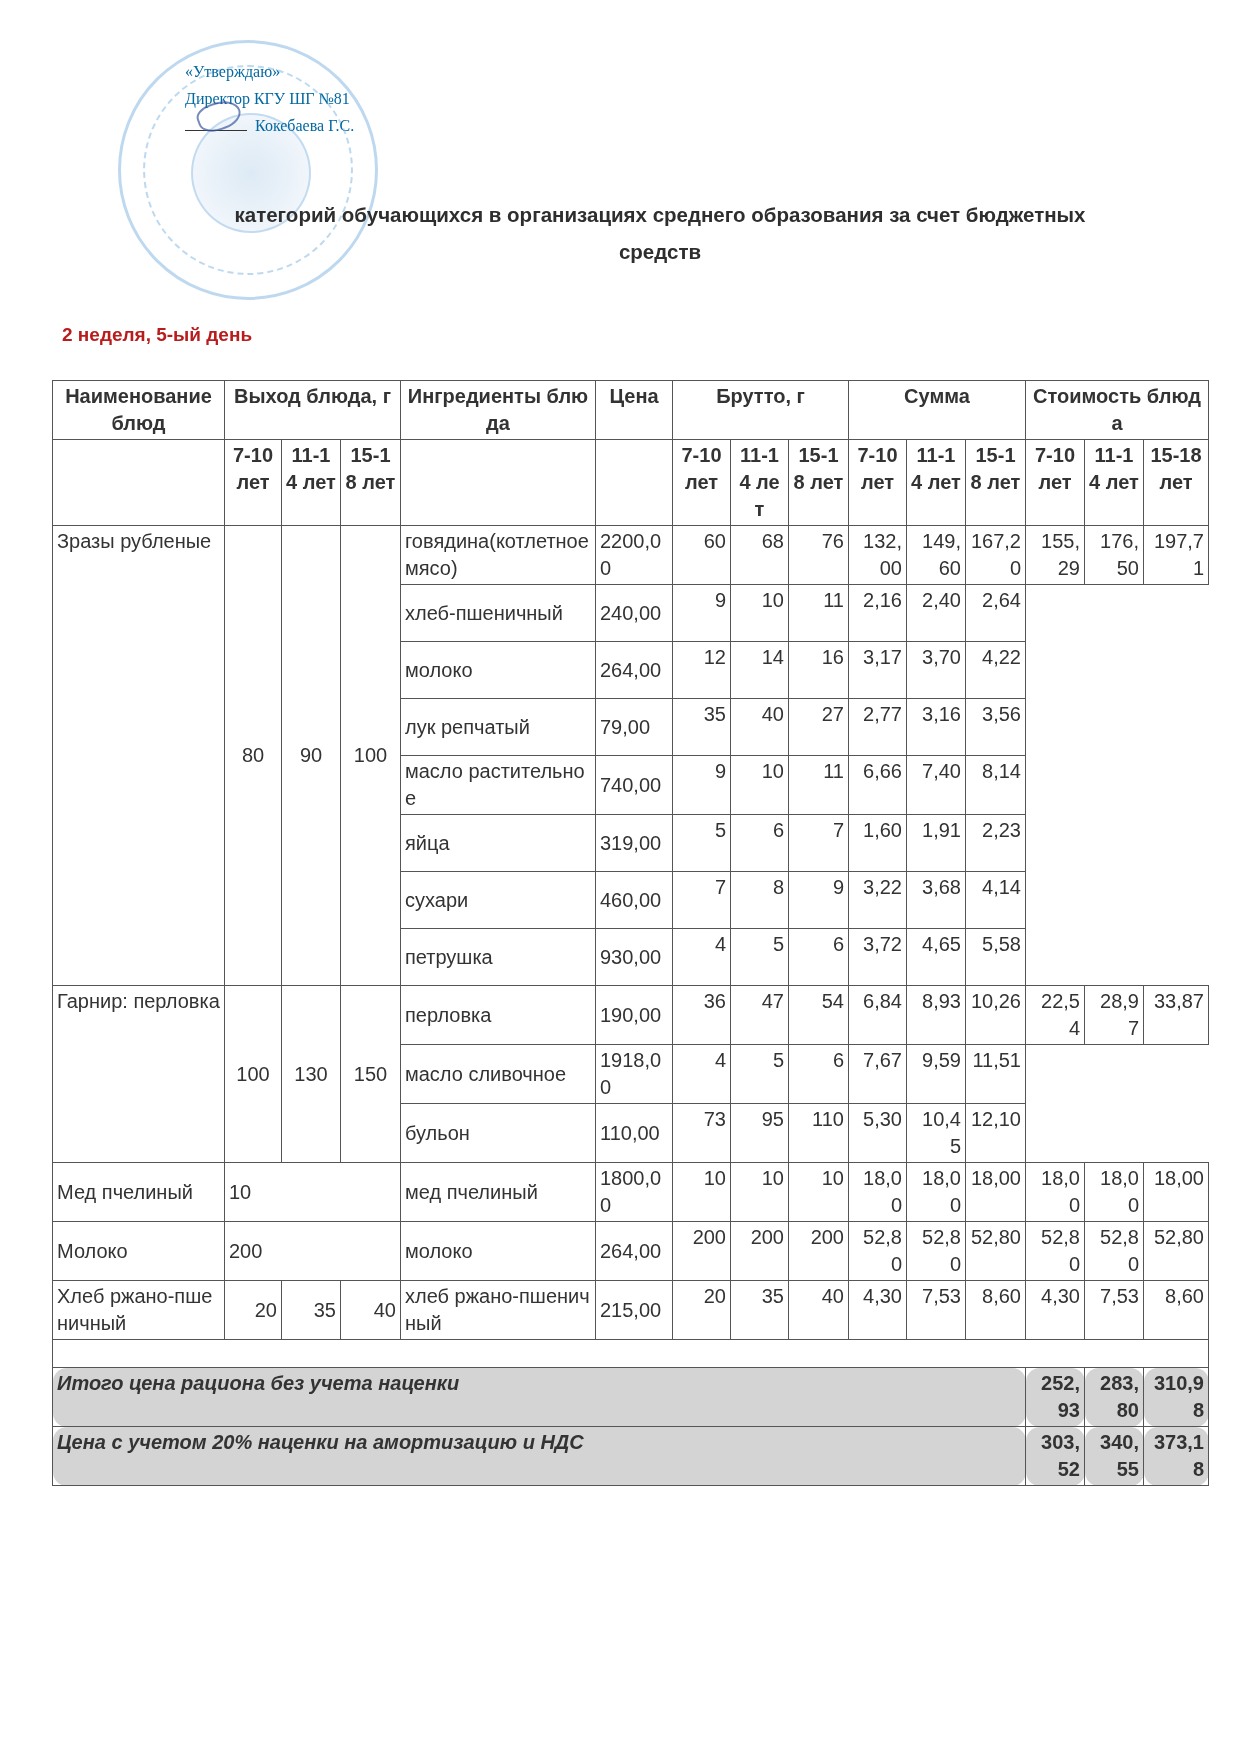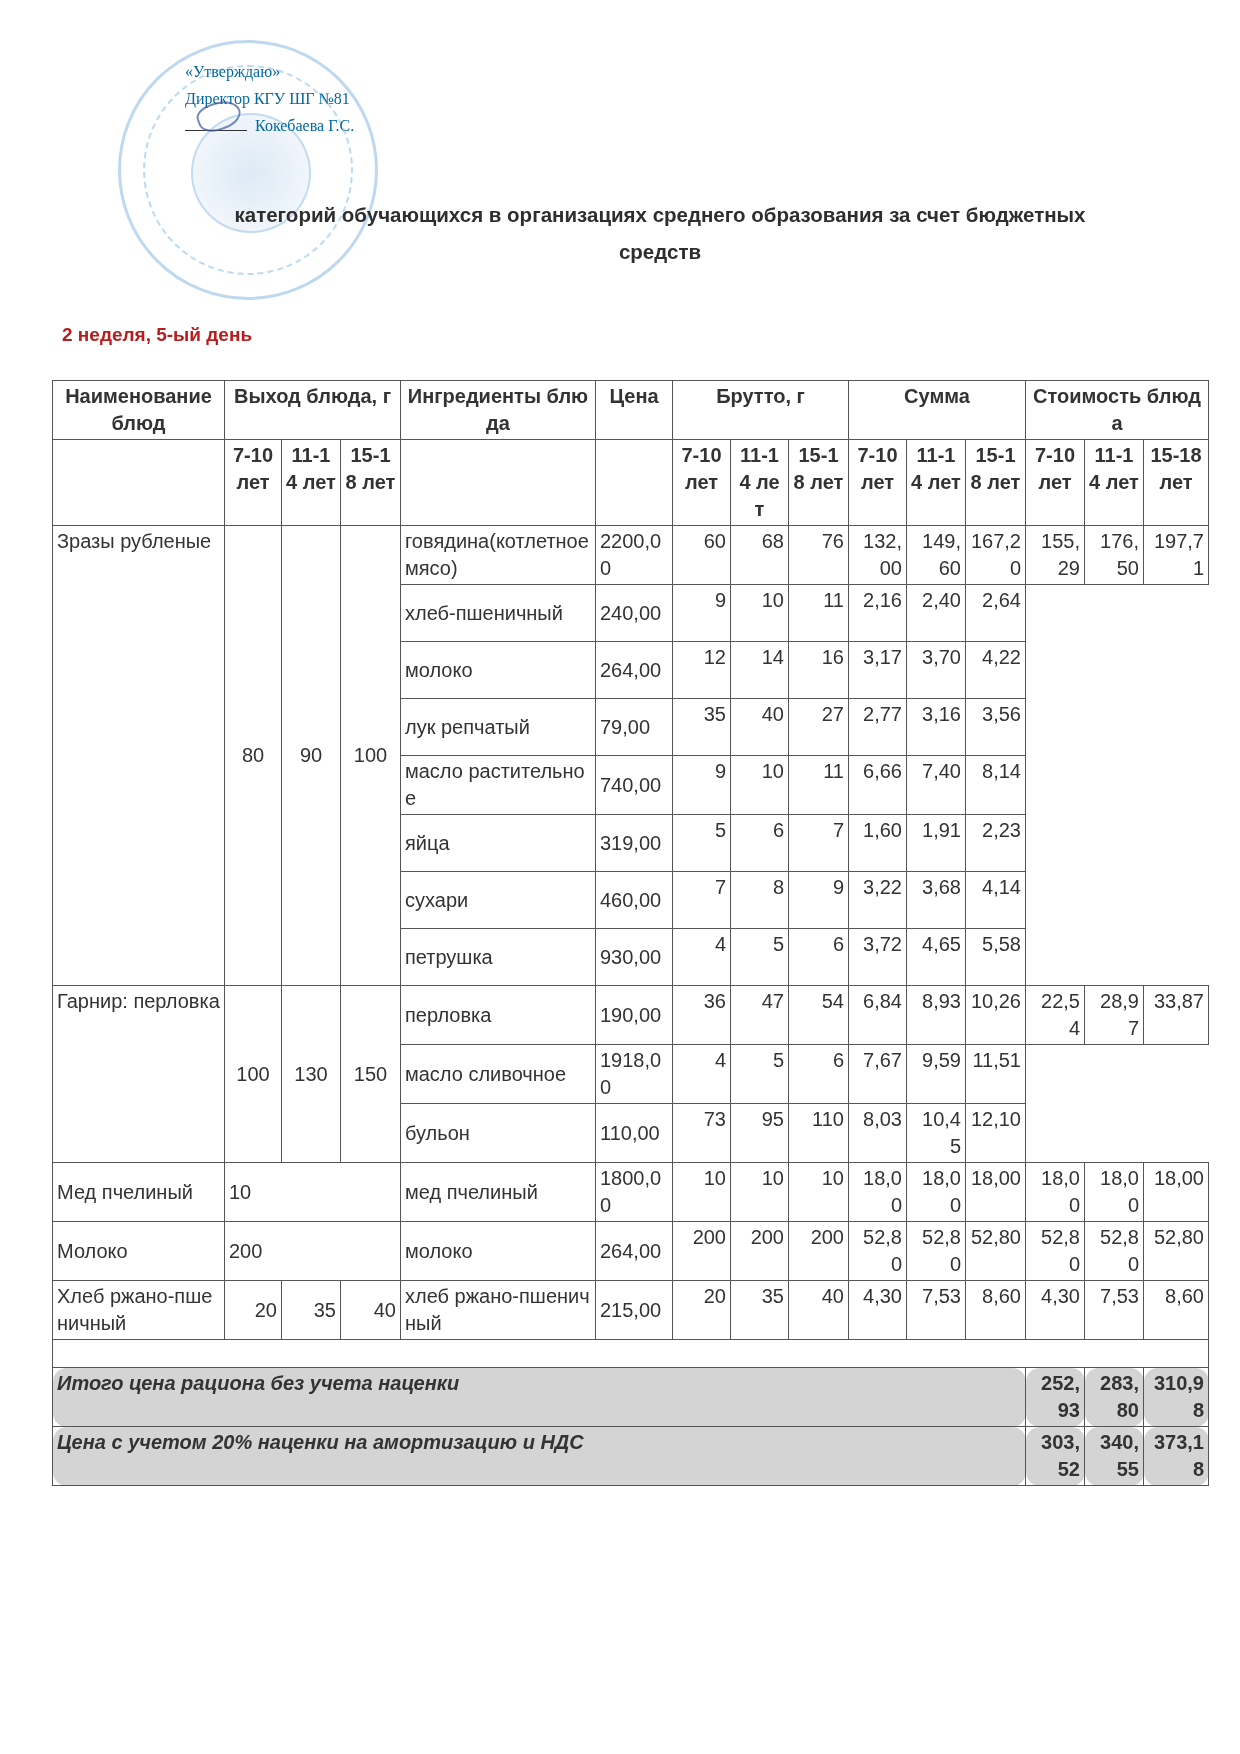--- a/index.html
+++ b/index.html
@@ -206,21 +206,21 @@
     <td class="num">9,59</td>
     <td class="num">11,51</td>
     <td rowspan="2" colspan="3" class="nob"></td>
   </tr>
   <tr style="height:57px">
     <td class="mid">бульон</td>
     <td class="mid">110,00</td>
     <td class="num">73</td>
     <td class="num">95</td>
     <td class="num">110</td>
-    <td class="num">8,03</td>
+    <td class="num">5,30</td>
     <td class="num">10,45</td>
     <td class="num">12,10</td>
   </tr>
 
   <tr style="height:57px">
     <td class="mid">Мед пчелиный</td>
     <td colspan="3" class="mid">10</td>
     <td class="mid">мед пчелиный</td>
     <td>1800,00</td>
     <td class="num">10</td>

